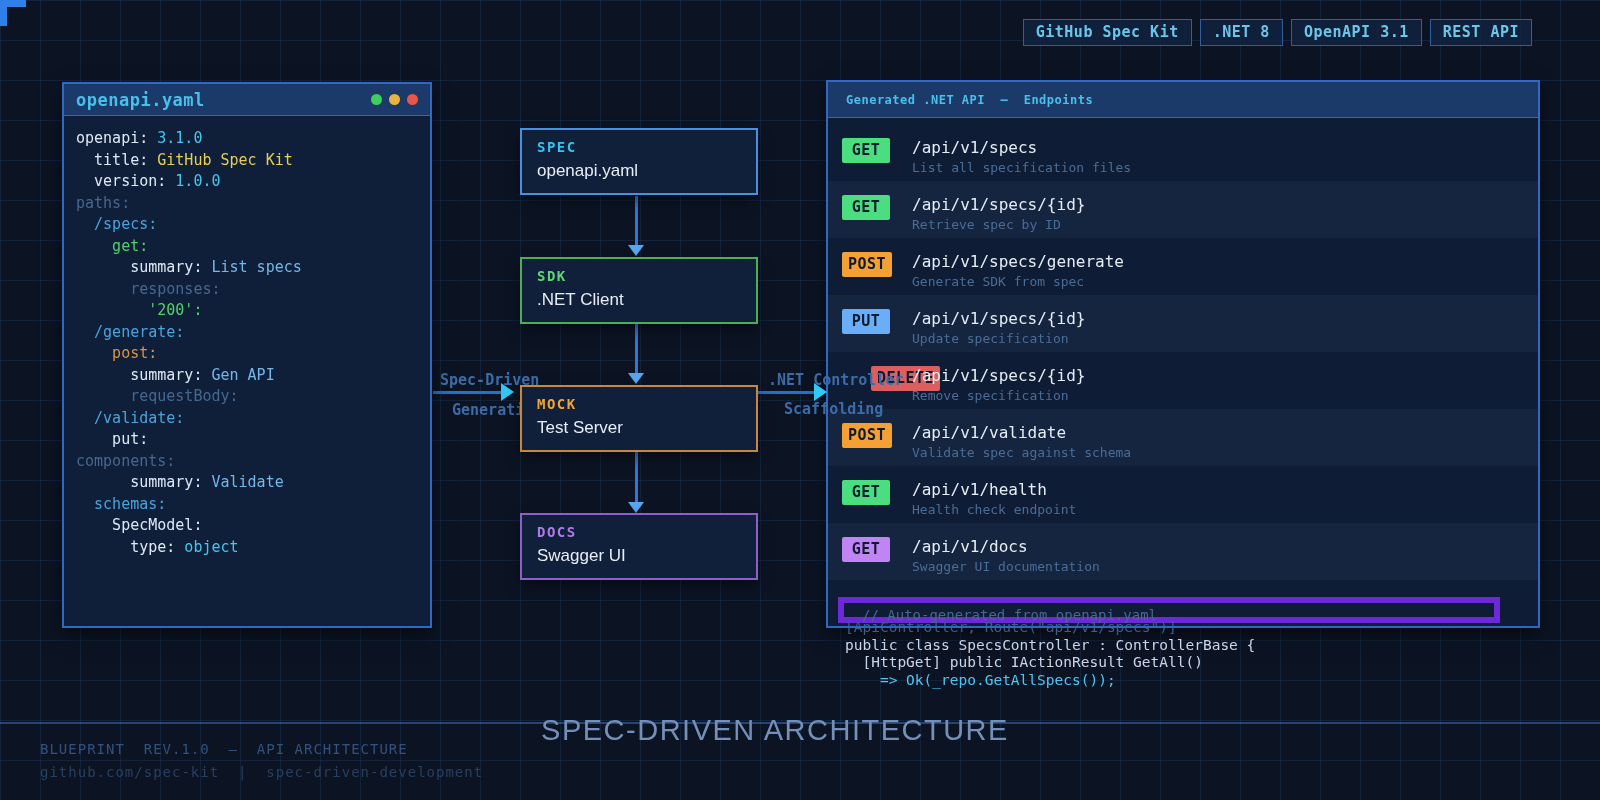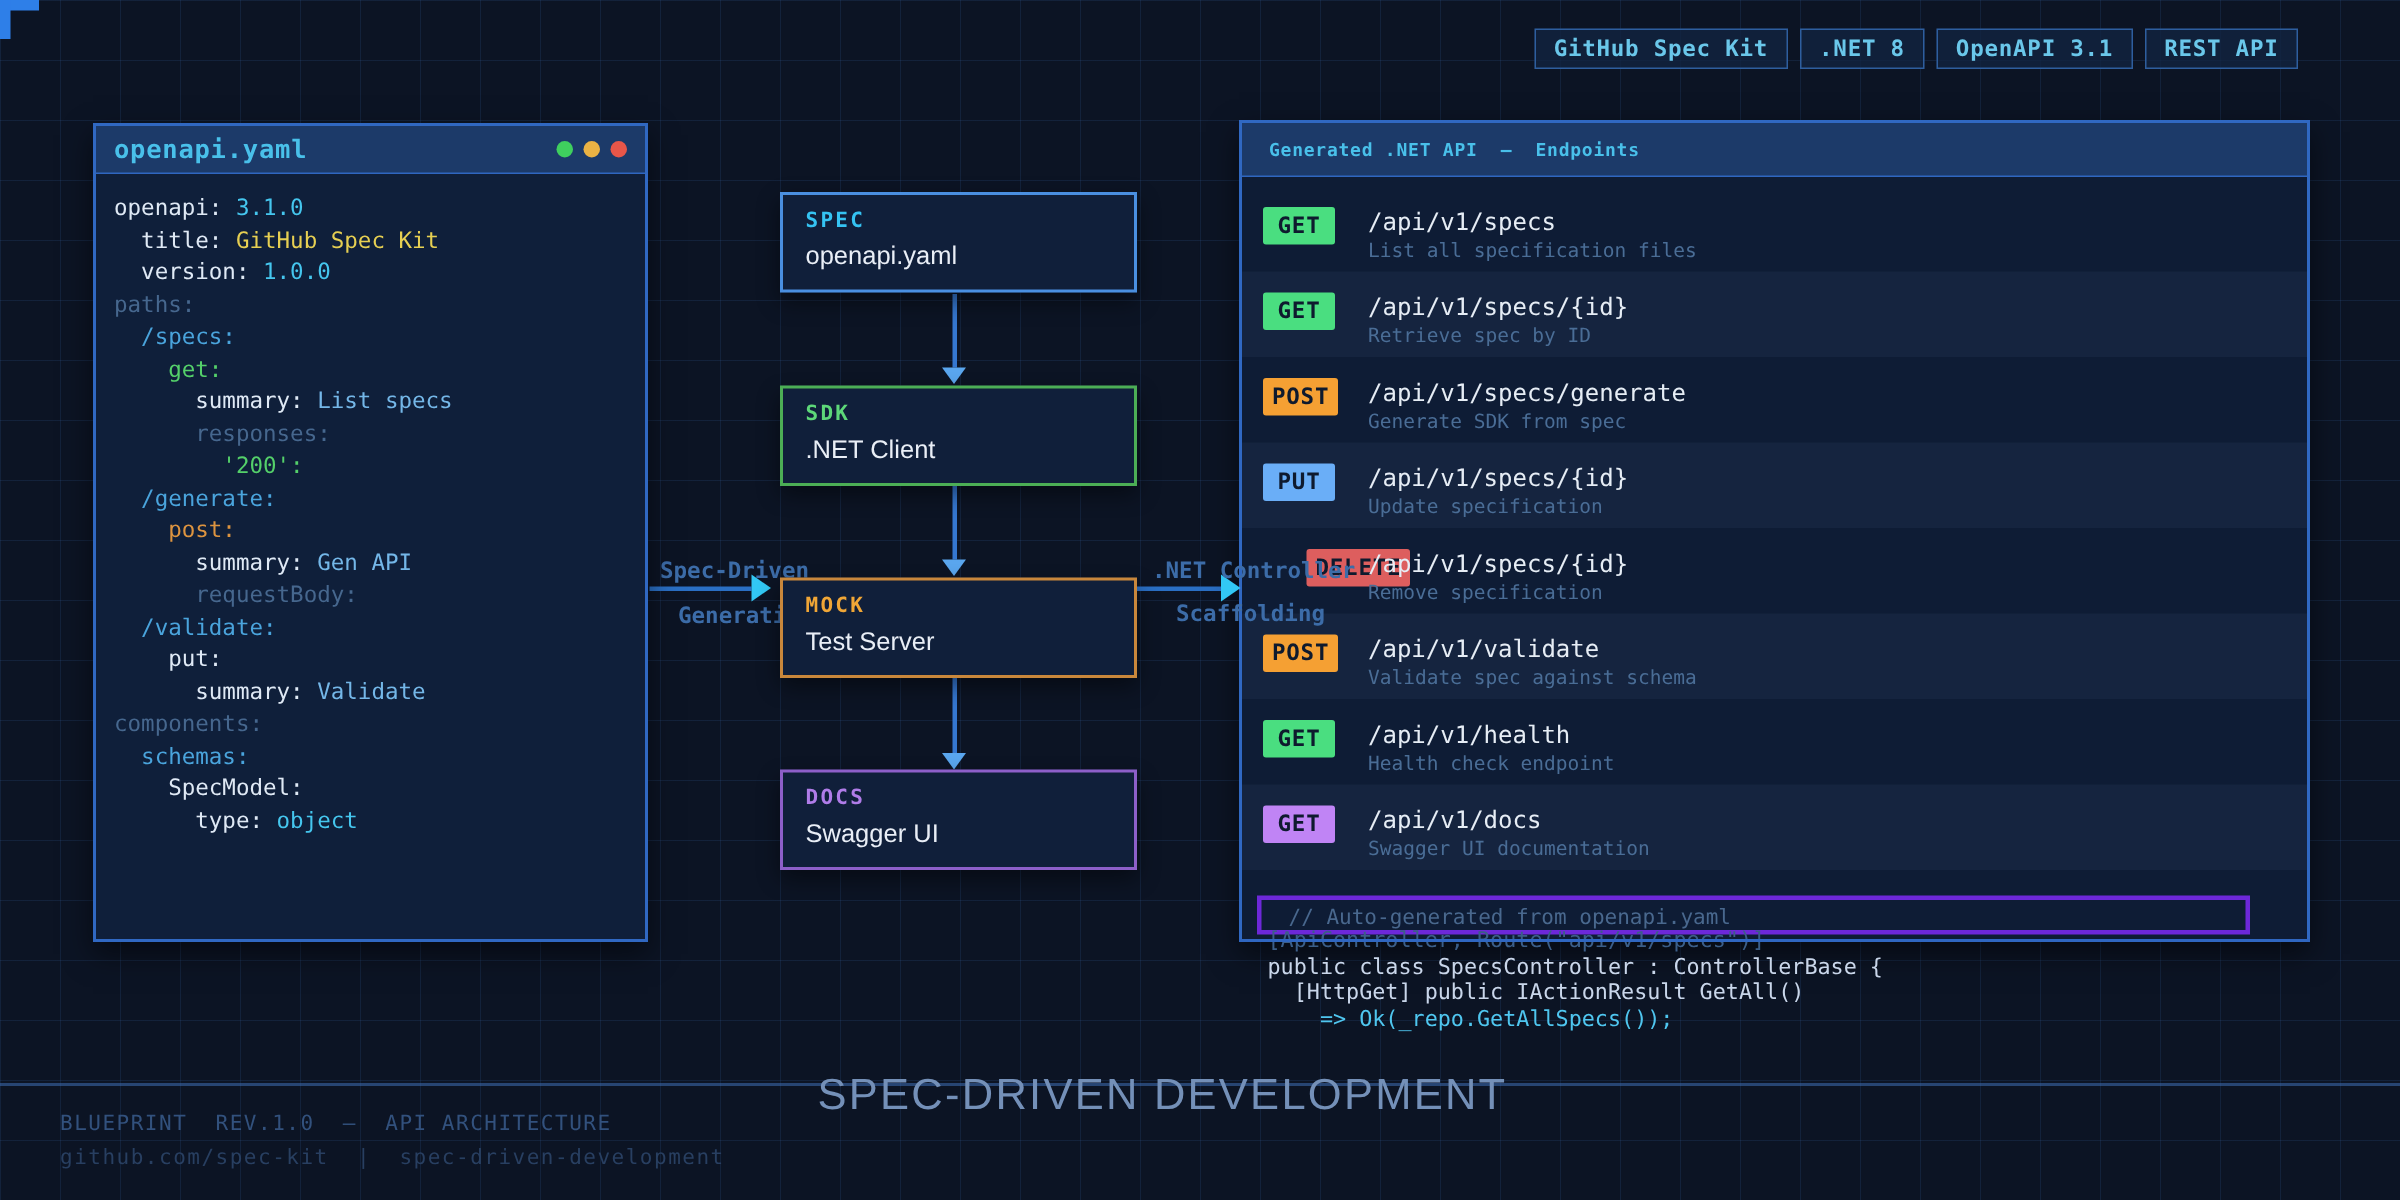--- a/index.html
+++ b/index.html
@@ -97,21 +97,21 @@
   .badge-col { width:70px; flex:none; }
   .method-badge {
     display:inline-block; min-width:48px; text-align:center; padding:3px 6px 4px;
     color:#0e1a2e; font-size:15px; font-weight:bold; border-radius:2px; letter-spacing:.5px;
   }
   .ep-path { color:#e6edf5; font-size:16px; line-height:19px; white-space:pre; }
   .ep-desc { color:#4a6d96; font-size:13px; line-height:16px; margin-top:3px; white-space:pre; }
 
   .comment-box {
     position:absolute; left:10px; top:515px; width:662px; height:26px;
-    border:3px solid #6d28d9; color:#49688e; font-size:14px; line-height:24px;
+    border:6px solid #6d28d9; color:#49688e; font-size:14px; line-height:24px;
     padding-left:18px; white-space:pre;
   }
   .code-block { position:absolute; left:845px; top:619px; z-index:4; }
   .cs-line { font-size:14.5px; line-height:17.5px; white-space:pre; }
   .cs-dim    { color:#3b5e88; }
   .cs-plain  { color:#c9d6ea; }
   .cs-accent { color:#4fc6ef; }
   .cross-line { position:absolute; left:826px; top:626px; width:714px; height:2px; background:#2f66c0; z-index:7; }
 
   
@@ -158,22 +158,22 @@
         <div class="cline"><span class="tk-green">    get:</span></div>
         <div class="cline"><span class="tk-key">      summary:</span><span class="tk-lblue"> List specs</span></div>
         <div class="cline"><span class="tk-muted">      responses:</span></div>
         <div class="cline"><span class="tk-green">        '200':</span></div>
         <div class="cline"><span class="tk-path">  /generate:</span></div>
         <div class="cline"><span class="tk-orange">    post:</span></div>
         <div class="cline"><span class="tk-key">      summary:</span><span class="tk-lblue"> Gen API</span></div>
         <div class="cline"><span class="tk-muted">      requestBody:</span></div>
         <div class="cline"><span class="tk-path">  /validate:</span></div>
         <div class="cline"><span class="tk-key">    put:</span></div>
+        <div class="cline"><span class="tk-muted">components:</span></div>
         <div class="cline"><span class="tk-key">      summary:</span><span class="tk-lblue"> Validate</span></div>
-        <div class="cline"><span class="tk-muted">components:</span></div>
         <div class="cline"><span class="tk-path">  schemas:</span></div>
         <div class="cline"><span class="tk-key">    SpecModel:</span></div>
         <div class="cline"><span class="tk-key">      type:</span><span class="tk-val"> object</span></div>
       </div>
   </div>
 
   <div>
       <div class="flow-node" style="border-color: rgb(74, 143, 224);">
         <div class="node-tag" style="color: rgb(53, 195, 242);">SPEC</div>
         <div class="node-name">openapi.yaml</div>
@@ -270,17 +270,17 @@
 
   <div class="code-block">
       <div class="cs-line cs-dim">[ApiController, Route("api/v1/specs")]</div>
       <div class="cs-line cs-plain">public class SpecsController : ControllerBase {</div>
       <div class="cs-line cs-plain">  [HttpGet] public IActionResult GetAll()</div>
       <div class="cs-line cs-accent">    =&gt; Ok(_repo.GetAllSpecs());</div>
     </div>
   <div class="cross-line"></div>
 
   <div class="footer-sep"></div>
-  <div class="footer-title">SPEC-DRIVEN DEVELOPMENT</div>
+  <div class="footer-title">SPEC-DRIVEN ARCHITECTURE</div>
   <div class="footer-left1">BLUEPRINT  REV.1.0  —  API ARCHITECTURE</div>
   <div class="footer-left2">github.com/spec-kit  |  spec-driven-development</div>
 
 </div>
 
 </body></html>

